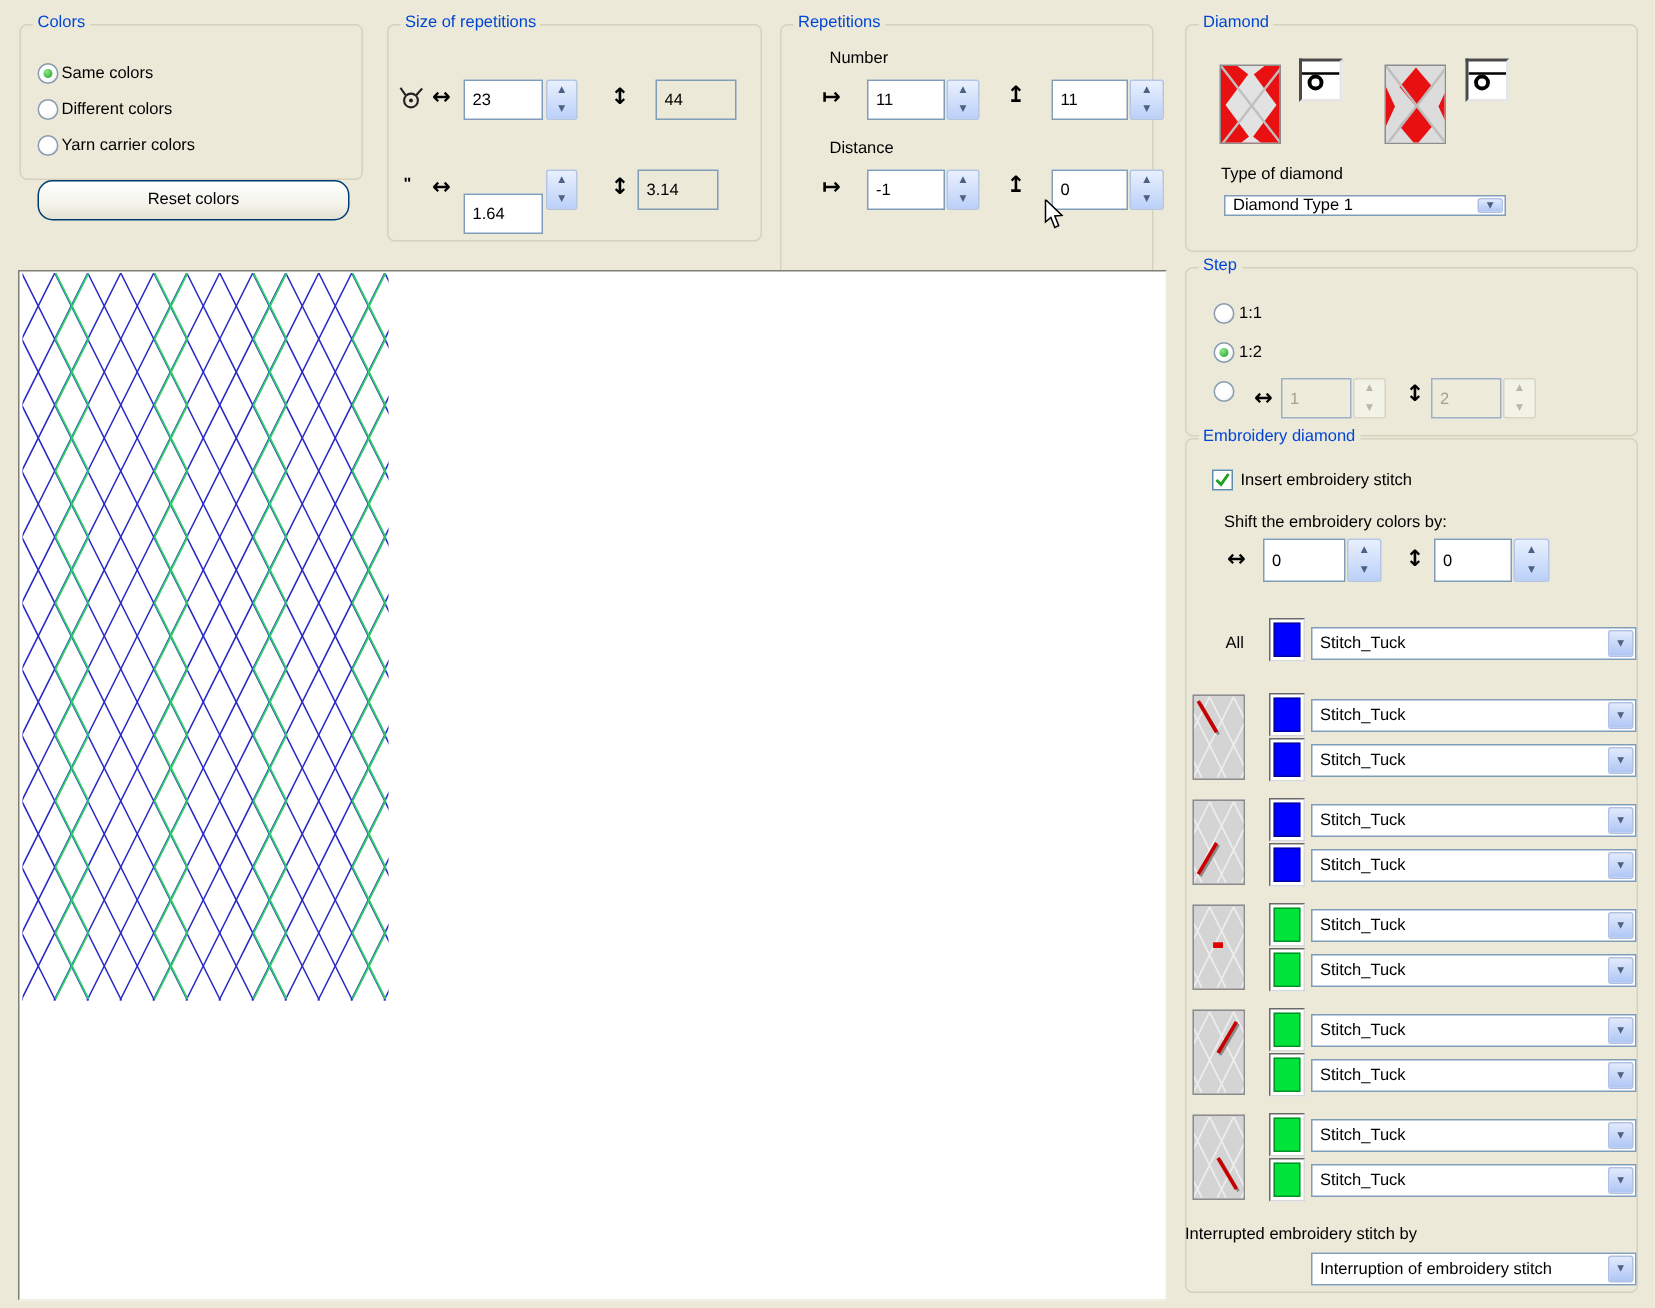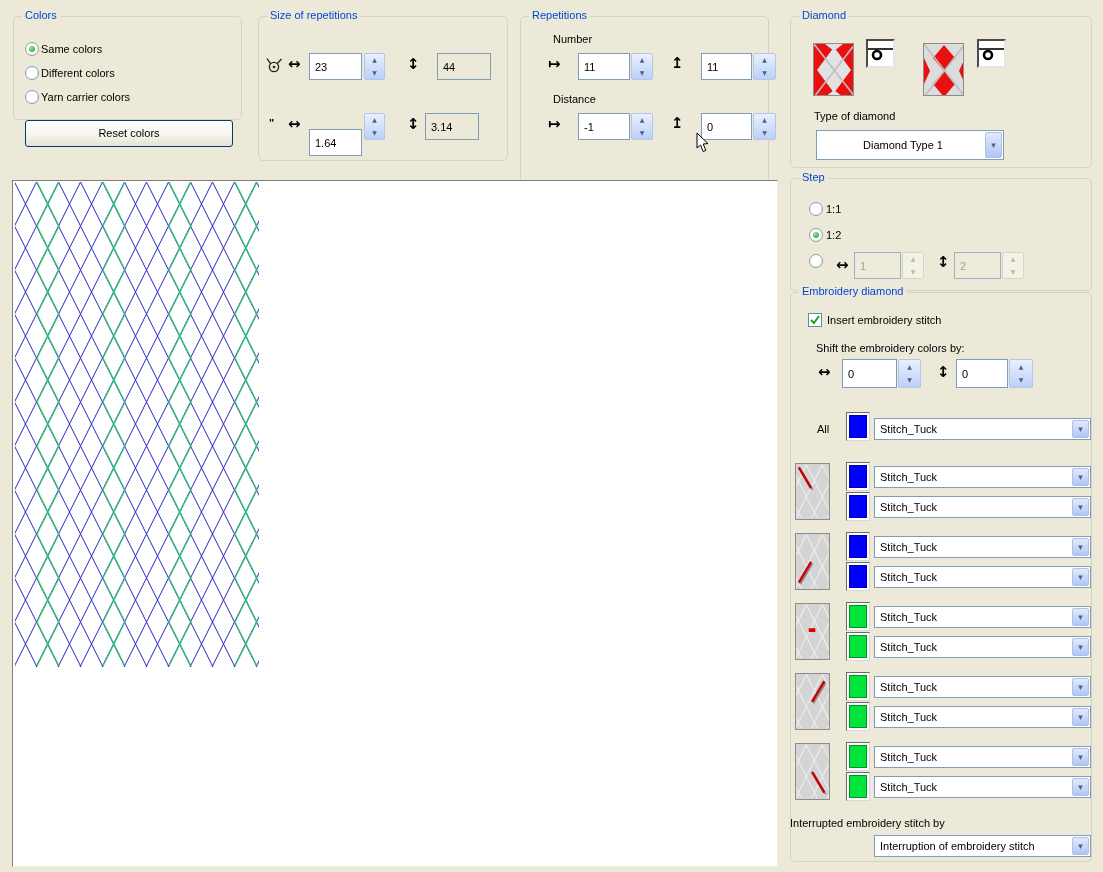--- a/index.html
+++ b/index.html
@@ -126,21 +126,21 @@
 <div id="root">
 
   <div class="gbox" style="left:13px; top:16px; width:229px; height:104px;">
     <span class="cap">Colors</span>
     <span class="radio on" style="left:11px; top:25px;"></span>
     <span class="rlabel" style="left:27px; top:26px;">Same colors</span>
     <span class="radio" style="left:11px; top:49px;"></span>
     <span class="rlabel" style="left:27px; top:50px;">Different colors</span>
     <span class="radio" style="left:11px; top:73px;"></span>
     <span class="rlabel" style="left:27px; top:74px;">Yarn carrier colors</span>
-    <div class="btn" style="left:11px; top:103px; width:208px; height:27px;">
+    <div class="btn" style="left:11px; top:103px; width:208px; height:27px;border-radius:10px;">
       <span>Reset colors</span>
     </div>
   </div>
 
   <div class="gbox" style="left:258px; top:16px; width:250px; height:145px;">
     <span class="cap">Size of repetitions</span>
     <svg class="abs" style="left:6px; top:38px;" width="18" height="19">
       <circle cx="9" cy="12" r="4.6" fill="none" stroke="#222" stroke-width="1.4"></circle>
       <circle cx="9" cy="12" r="1.3" fill="#222"></circle>
       <path d="M5.5,8.5 Q3.5,6 2,3.5" fill="none" stroke="#222" stroke-width="1.4"></path>
@@ -220,21 +220,21 @@
       <line x1="0" y1="0" x2="41" y2="53" stroke="#BDBDBD" stroke-width="1.6"></line>
       <line x1="41" y1="0" x2="0" y2="53" stroke="#BDBDBD" stroke-width="1.6"></line>
     </svg>
     <div class="sbtn" style="left:186px; top:22px;">
       <svg width="25" height="25">
         <line x1="0" y1="8" x2="25" y2="8" stroke="#000" stroke-width="1.6"></line>
         <circle cx="9" cy="14" r="4" fill="none" stroke="#000" stroke-width="2.6"></circle>
       </svg>
     </div>
     <span class="lbl" style="left:23px; top:93px;">Type of diamond</span>
-    <div class="combo" style="left:25px; top:113px; width:188px; height:30px;text-align:center;">
+    <div class="combo" style="left:25px; top:113px; width:188px; height:14px;">
       <span class="ct">Diamond Type 1</span>
     <span class="cbtn">▾</span>
       </div>
   </div>
 
   <div class="gbox" style="left:790px; top:178px; width:302px; height:113px;">
     <span class="cap">Step</span>
     <span class="radio" style="left:18px; top:23px;"></span>
     <span class="rlabel" style="left:35px; top:24px;">1:1</span>
     <span class="radio on" style="left:18px; top:49px;"></span>

